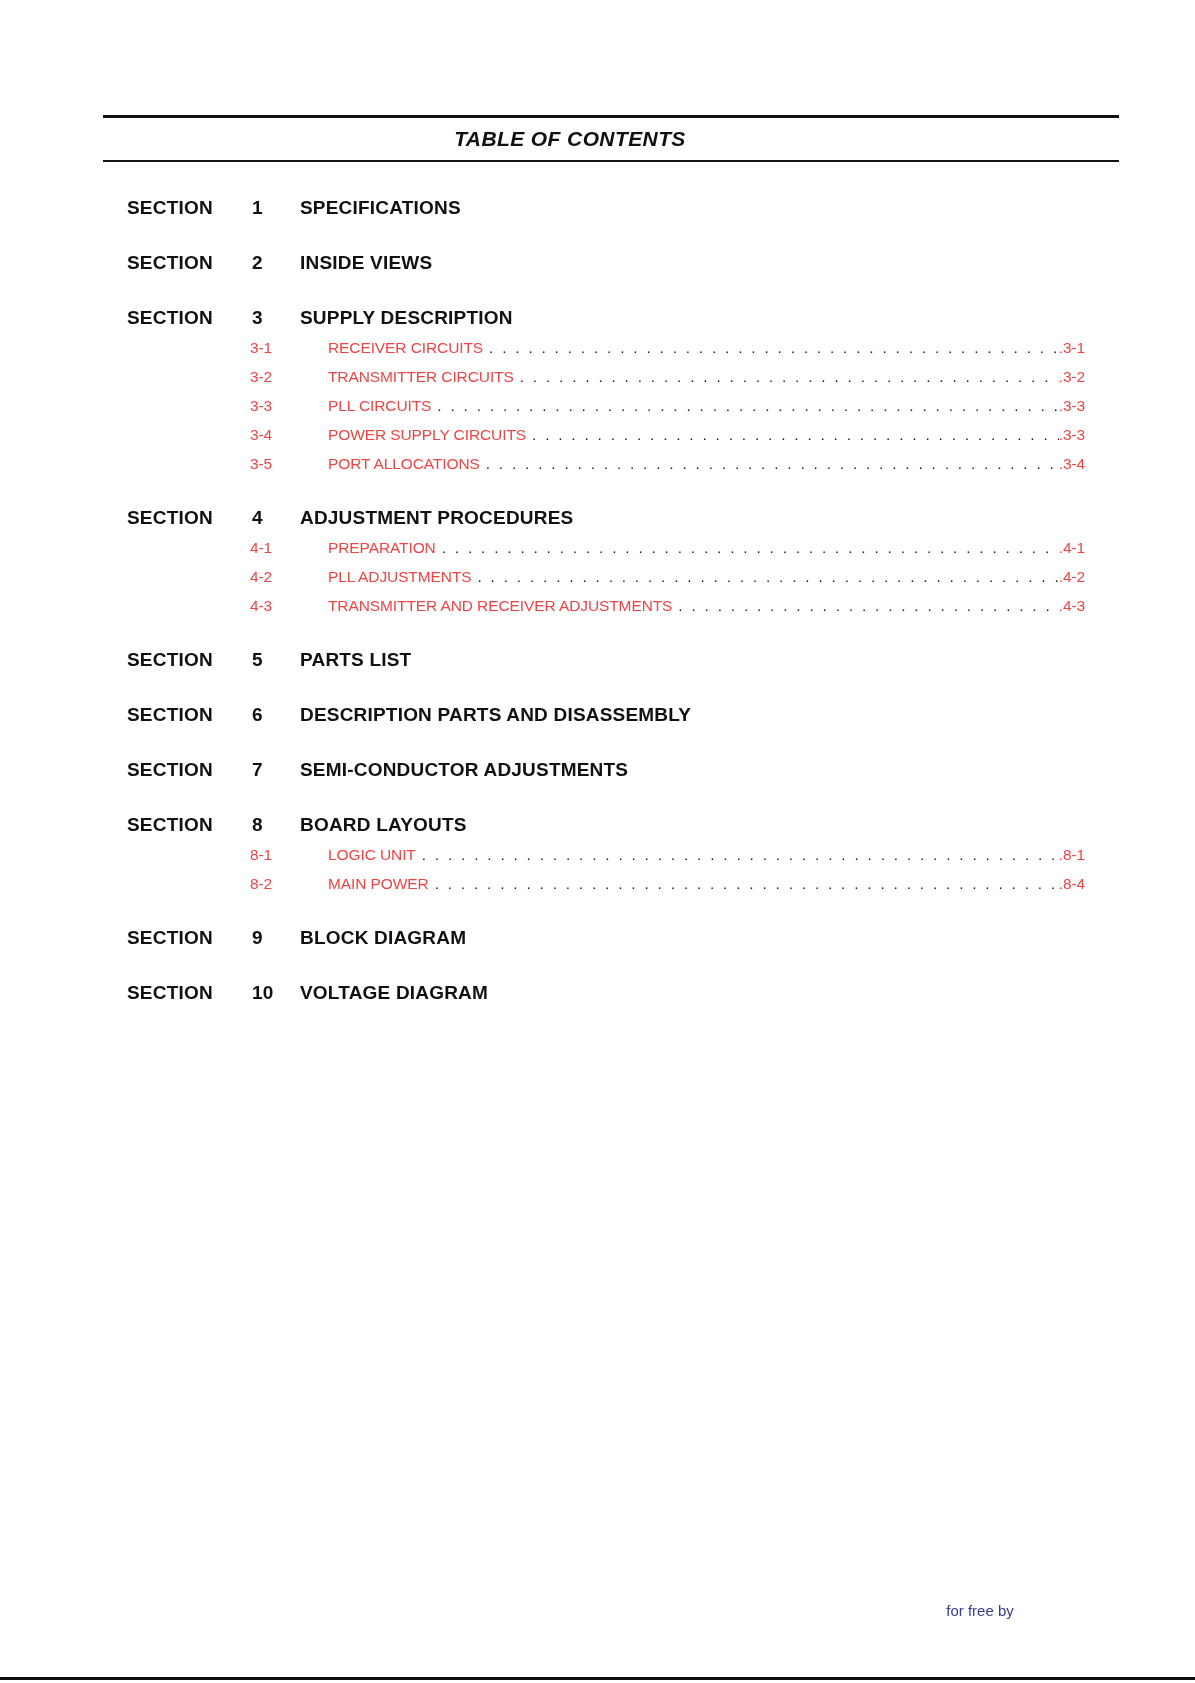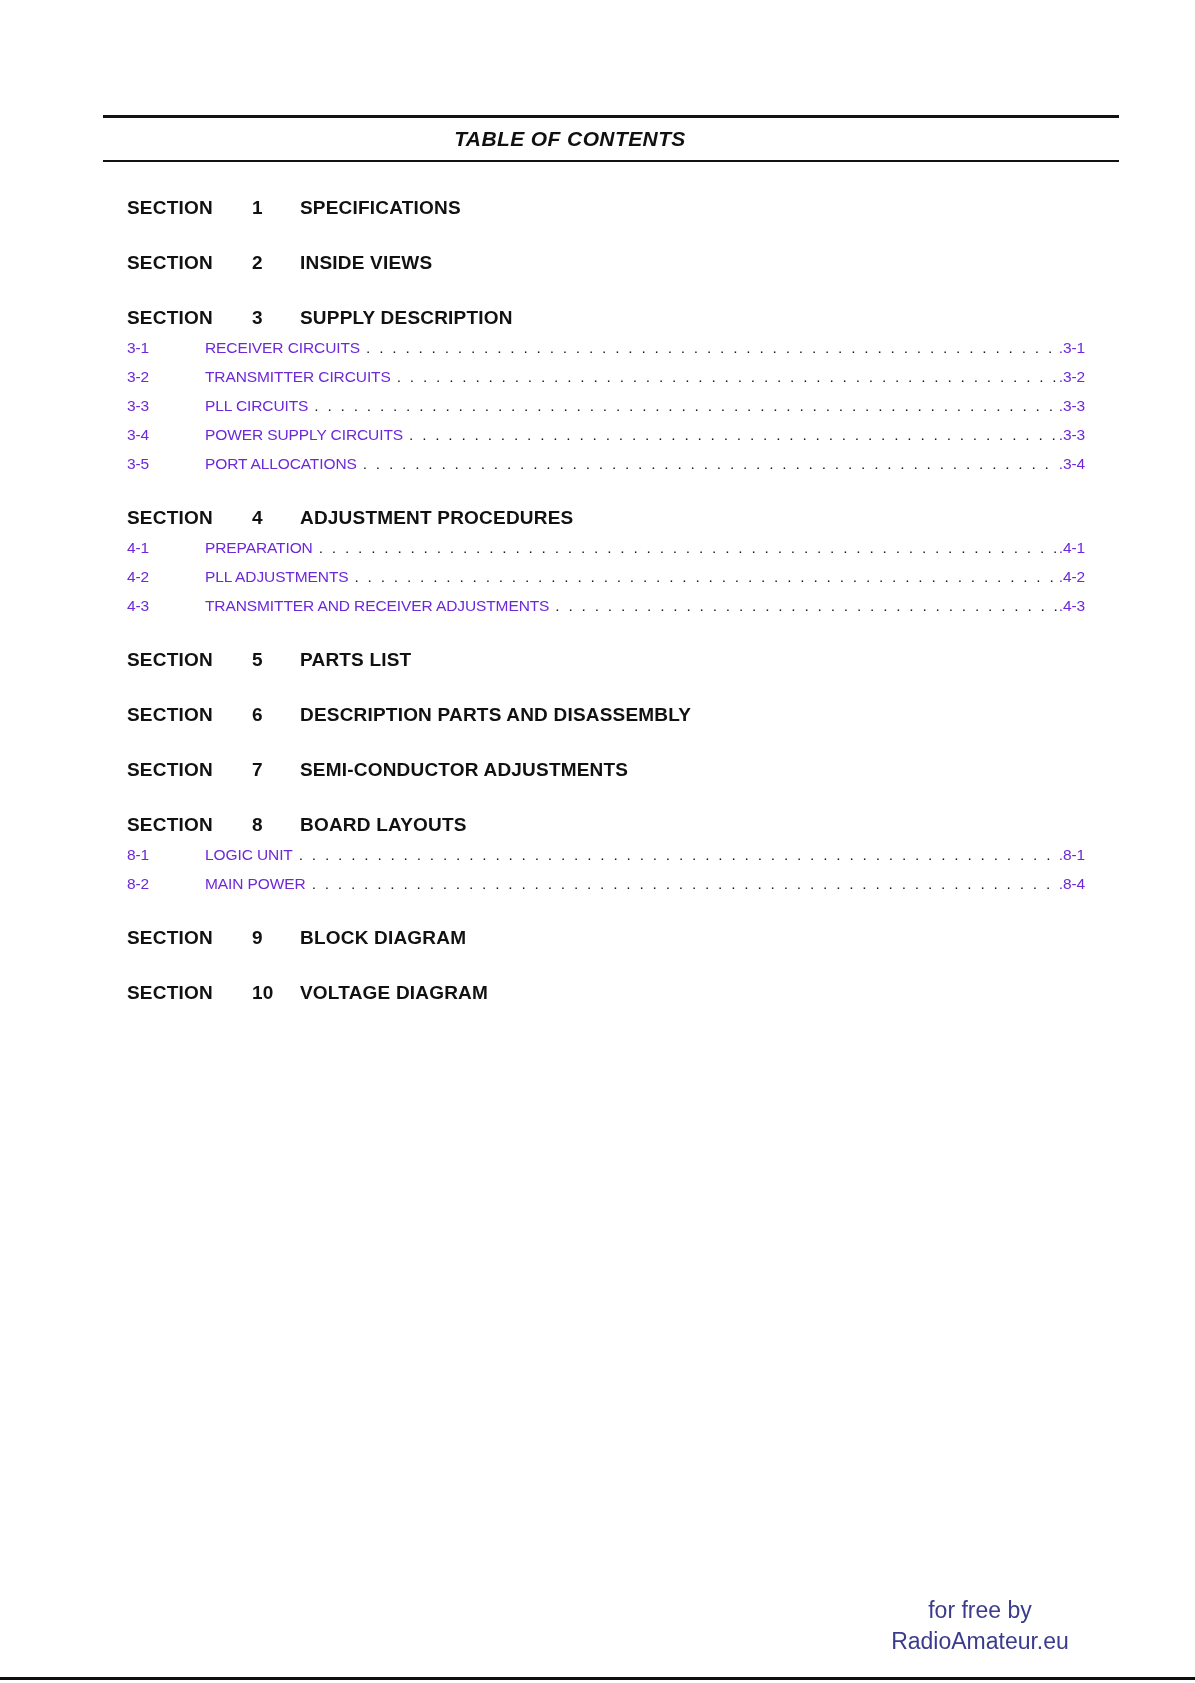--- a/index.html
+++ b/index.html
@@ -40,22 +40,23 @@
     height:20px;
     margin-top:35px;
     font-weight:bold;font-size:19px;letter-spacing:0.2px;
     color:#111;
     white-space:nowrap;
   }
   .section-block:first-child .section-row{margin-top:0;}
   .sub-row{
     display:flex;align-items:baseline;
     height:17px;margin-top:12px;
+    margin-left:123px;
     font-size:15.5px;letter-spacing:-0.1px;
-    color:#6d28d9;
+    color:#ef4444;
     white-space:nowrap;
   }
   .sub-num{width:78px;flex:0 0 78px;}
   .sub-title{flex:0 0 auto;padding-right:6px;}
   .leader{
     flex:1 1 auto;
     overflow:hidden;
     white-space:nowrap;
     font-size:15.5px;
     letter-spacing:0;
@@ -69,21 +70,21 @@
   .page-num{
     flex:0 0 auto;
     font-size:15.5px;
   }
   .page-num::before{content:".";}
 
   
   .watermark{
     position:absolute;top:1595px;right:85px;width:260px;
     text-align:center;
-    font-size:23px;
+    font-size:15px;
     line-height:31px;
   }
 
   
   .bottom-rule{
     position:absolute;left:0;right:0;bottom:3px;height:3px;background:#0e0e0e;
   }
 </style>
 </head>
 <body>
@@ -224,18 +225,17 @@
         <div class="section-row">
           <div>SECTION</div>
           <div>10</div>
           <div>VOLTAGE DIAGRAM</div>
         </div>
       </div>
     </div>
 
   <div class="watermark" style="color: rgb(59, 59, 142);">
     <div>for free by</div>
-    <div>RadioAmateur.eu</div>
   </div>
 
   <div class="bottom-rule"></div>
 
 </div>
 
 </body></html>

